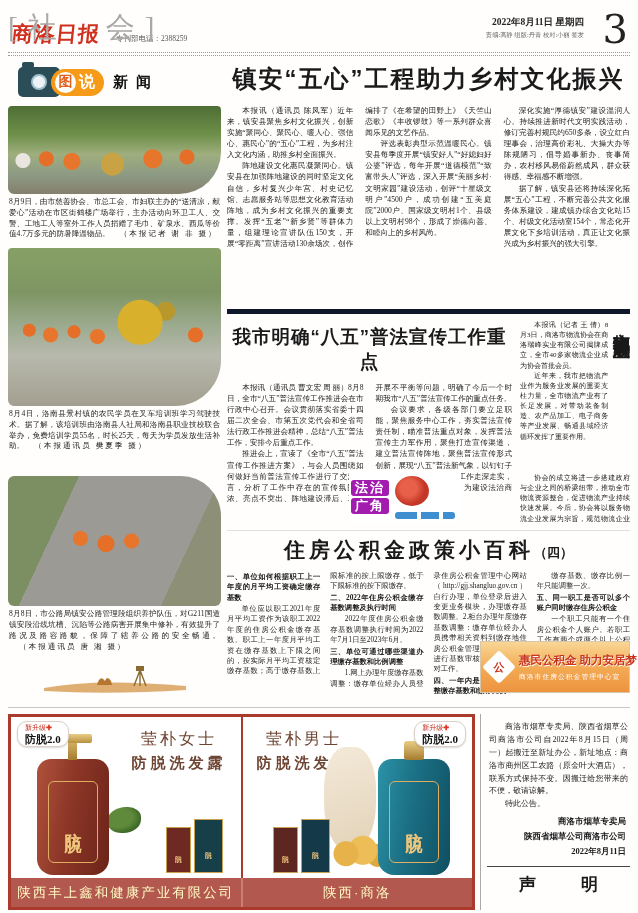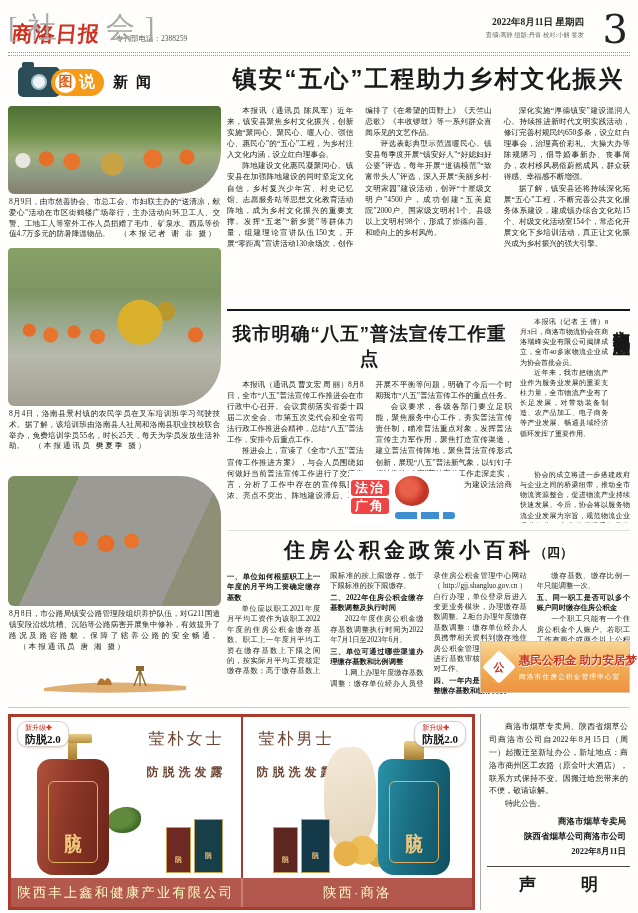--- a/index.html
+++ b/index.html
@@ -66,27 +66,27 @@
   .caption { font-size:7.6px; line-height:1.42; text-align:justify; color:#222; margin:1px 1px 8px; }
   .caption .credit { letter-spacing:2px; margin-left:10px; white-space:nowrap; }
   .deco { text-align:center; margin-top:10px; }
 
   
   .art1-title { font-size:24px; font-weight:bold; text-align:center; letter-spacing:2px; margin:2px 0 10px; font-family:"Liberation Sans", sans-serif; }
   .art1-body { column-count:3; column-gap:12px; font-size:7.6px; line-height:1.46; text-align:justify; height:196px; overflow:hidden; }
   .art1-body p, .art2-body p, .art3 p, .art4-body p, .notice-body p { text-indent:2em; margin:0; }
 
   
-  .row2 { display:flex; gap:8px; margin-top:8px; border-top:2px solid #0f172a; padding-top:6px; height:214px; }
+  .row2 { display:flex; gap:8px; margin-top:8px; border-top:5px solid #0f172a; padding-top:6px; height:214px; }
   .art2 { flex:1; min-width:0; position:relative; }
   .art2-title { font-size:18.5px; font-weight:bold; text-align:center; letter-spacing:1px; margin:4px 0 8px; font-family:"Liberation Sans", sans-serif; }
   .art2-body { column-count:2; column-gap:12px; font-size:7.6px; line-height:1.46; text-align:justify; height:168px; overflow:hidden; }
   .fazhi { position:absolute; left:122px; bottom:0; width:112px; height:52px; background:#fff; display:flex; align-items:center; padding:2px; }
   .fz-tiles { display:flex; flex-direction:column; gap:2px; }
-  .fz-tile { background:#ef4444; color:#fff; font-weight:bold; font-size:13px; padding:0 4px; border-radius:3px; line-height:1.25; letter-spacing:2px; }
+  .fz-tile { background:#a21caf; color:#fff; font-weight:bold; font-size:13px; padding:0 4px; border-radius:3px; line-height:1.25; letter-spacing:2px; }
   .fz-circle { width:34px; height:30px; background:radial-gradient(circle at 40% 40%, #e8604a 0 8px, #c43626 60%); border-radius:50%; margin-left:6px; position:relative; top:-6px; }
   .fz-wave { position:absolute; right:6px; bottom:4px; width:60px; height:7px;
     background:linear-gradient(90deg, #3f8fd0 0 22px, transparent 22px 26px, #3f8fd0 26px 44px, transparent 44px 48px, #3f8fd0 48px); border-radius:3px; }
 
   .art3 { width:110px; flex:none; display:flex; flex-direction:column; }
   .art3-top { display:flex; gap:4px; height:150px; overflow:hidden; }
   .art3-text { flex:1; font-size:7px; line-height:1.45; text-align:justify; overflow:hidden; }
   .art3-vtitle { writing-mode:vertical-rl; font-size:17px; font-weight:bold; letter-spacing:1px; line-height:1.05; margin:0 auto; font-family:"Liberation Sans", sans-serif; }
   .art3-bottom { flex:1; font-size:7px; line-height:1.45; text-align:justify; overflow:hidden; margin-top:3px; }
 
@@ -109,21 +109,21 @@
   .ad { width:467px; height:196px; border:3px solid #a93a2c; flex:none; display:flex; background:#fff; position:relative; }
   .ad-half { flex:1; position:relative; overflow:hidden; }
   .ad-div { width:2px; background:#a93a2c; margin-bottom:29px; }
   .badge { position:absolute; top:4px; background:#fff; border:1px solid #ddcfc6; border-radius:10px; padding:1px 7px; box-shadow:0 1px 2px rgba(0,0,0,.15); text-align:left; z-index:3; }
   .badge .b1 { font-size:7px; color:#c22012; }
   .badge .b1 .plus { color:#e03320; font-weight:bold; }
   .badge .b2 { font-size:11px; font-weight:bold; color:#111; line-height:1.1; }
   .badge-l { left:6px; } .badge-r { right:6px; }
   .prod-title { position:absolute; top:12px; text-align:center; color:#6e4533; font-family:"Liberation Sans", sans-serif; }
   .prod-title .t1 { font-size:16px; letter-spacing:3px; }
-  .prod-title .t2 { font-size:12px; font-weight:bold; letter-spacing:4px; margin-top:14px; }
+  .prod-title .t2 { font-size:15px; font-weight:bold; letter-spacing:4px; margin-top:4px; }
   .pt-right { right:14px; } .pt-left { left:14px; }
   .bottle { position:absolute; width:72px; height:116px; border-radius:14px 14px 16px 16px; }
   .bottle-red { top:42px; left:26px; background:linear-gradient(100deg, #b0523c 0%, #8c3627 45%, #6b2418 100%); }
   .bottle-teal { top:42px; right:22px; background:linear-gradient(100deg, #2b93a8 0%, #1b6f84 45%, #0f4f61 100%); }
   .pump { position:absolute; top:-24px; left:31px; width:9px; height:25px; background:linear-gradient(#e3c37a,#a67c2e); }
   .pump::before { content:""; position:absolute; top:-1px; left:0; width:24px; height:9px; background:linear-gradient(#e9cd86,#b8913f); border-radius:2px; }
   .cap-gold { position:absolute; top:-18px; left:26px; width:20px; height:19px; background:linear-gradient(#e9cd86,#a67c2e); border-radius:3px; }
   .blabel { position:absolute; top:22px; left:11px; right:11px; bottom:12px; border:1px solid #dfae62; border-radius:6px; display:flex; align-items:center; justify-content:center; }
   .blabel span { writing-mode:vertical-rl; font-size:17px; font-weight:bold; color:#eec67c; letter-spacing:3px; }
   .leaf { position:absolute; top:90px; left:96px; width:34px; height:26px; background:radial-gradient(ellipse at 30% 40%, #5f8a3c 0 45%, #3f6b28 70%); border-radius:60% 40% 55% 45%; }
@@ -201,21 +201,21 @@
           <rect x="96" y="4" width="8" height="5" fill="#8a6a30"></rect>
         </svg>
       </div>
     </div>
 
     <div class="col-right">
 
       <div>
         <div class="art1-title">镇安“五心”工程助力乡村文化振兴</div>
         <div class="art1-body">
-          <p>本报讯（通讯员 陈凤军）近年来，镇安县聚焦乡村文化振兴，创新实施“聚同心、聚民心、暖人心、强信心、惠民心”的“五心”工程，为乡村注入文化内涵，设立红白理事会。</p>
+          <p>本报讯（通讯员 陈凤军）近年来，镇安县聚焦乡村文化振兴，创新实施“聚同心、聚民心、暖人心、强信心、惠民心”的“五心”工程，为乡村注入文化内涵，助推乡村全面振兴。</p>
           <p>阵地建设文化惠民凝聚同心。镇安县在加强阵地建设的同时坚定文化自信，乡村复兴少年宫、村史记忆馆、志愿服务站等思想文化教育活动阵地，成为乡村文化振兴的重要支撑。发挥“五老”“新乡贤”等群体力量，组建理论宣讲队伍150支，开展“零距离”宣讲活动130余场次，创作编排了《在希望的田野上》《天竺山恋歌》《丰收锣鼓》等一系列群众喜闻乐见的文艺作品。</p>
           <p>评选表彰典型示范温暖民心。镇安县每季度开展“镇安好人”“好媳妇好公婆”评选，每年开展“道德模范”“致富带头人”评选，深入开展“美丽乡村·文明家园”建设活动，创评“十星级文明户”4500户，成功创建“五美庭院”2000户、国家级文明村1个、县级以上文明村98个，形成了崇德向善、和睦向上的乡村风尚。</p>
           <p>深化实施“厚德镇安”建设温润人心。持续推进新时代文明实践活动，修订完善村规民约650多条，设立红白理事会，治理高价彩礼、大操大办等陈规陋习，倡导婚事新办、丧事简办，农村移风易俗蔚然成风，群众获得感、幸福感不断增强。</p>
           <p>据了解，镇安县还将持续深化拓展“五心”工程，不断完善公共文化服务体系建设，建成镇办综合文化站15个、村级文化活动室154个，常态化开展文化下乡培训活动，真正让文化振兴成为乡村振兴的强大引擎。</p>
         </div>
       </div>
 
       <div class="row2">
         <div class="art2">
           <div class="art2-title">我市明确“八五”普法宣传工作重点</div>

